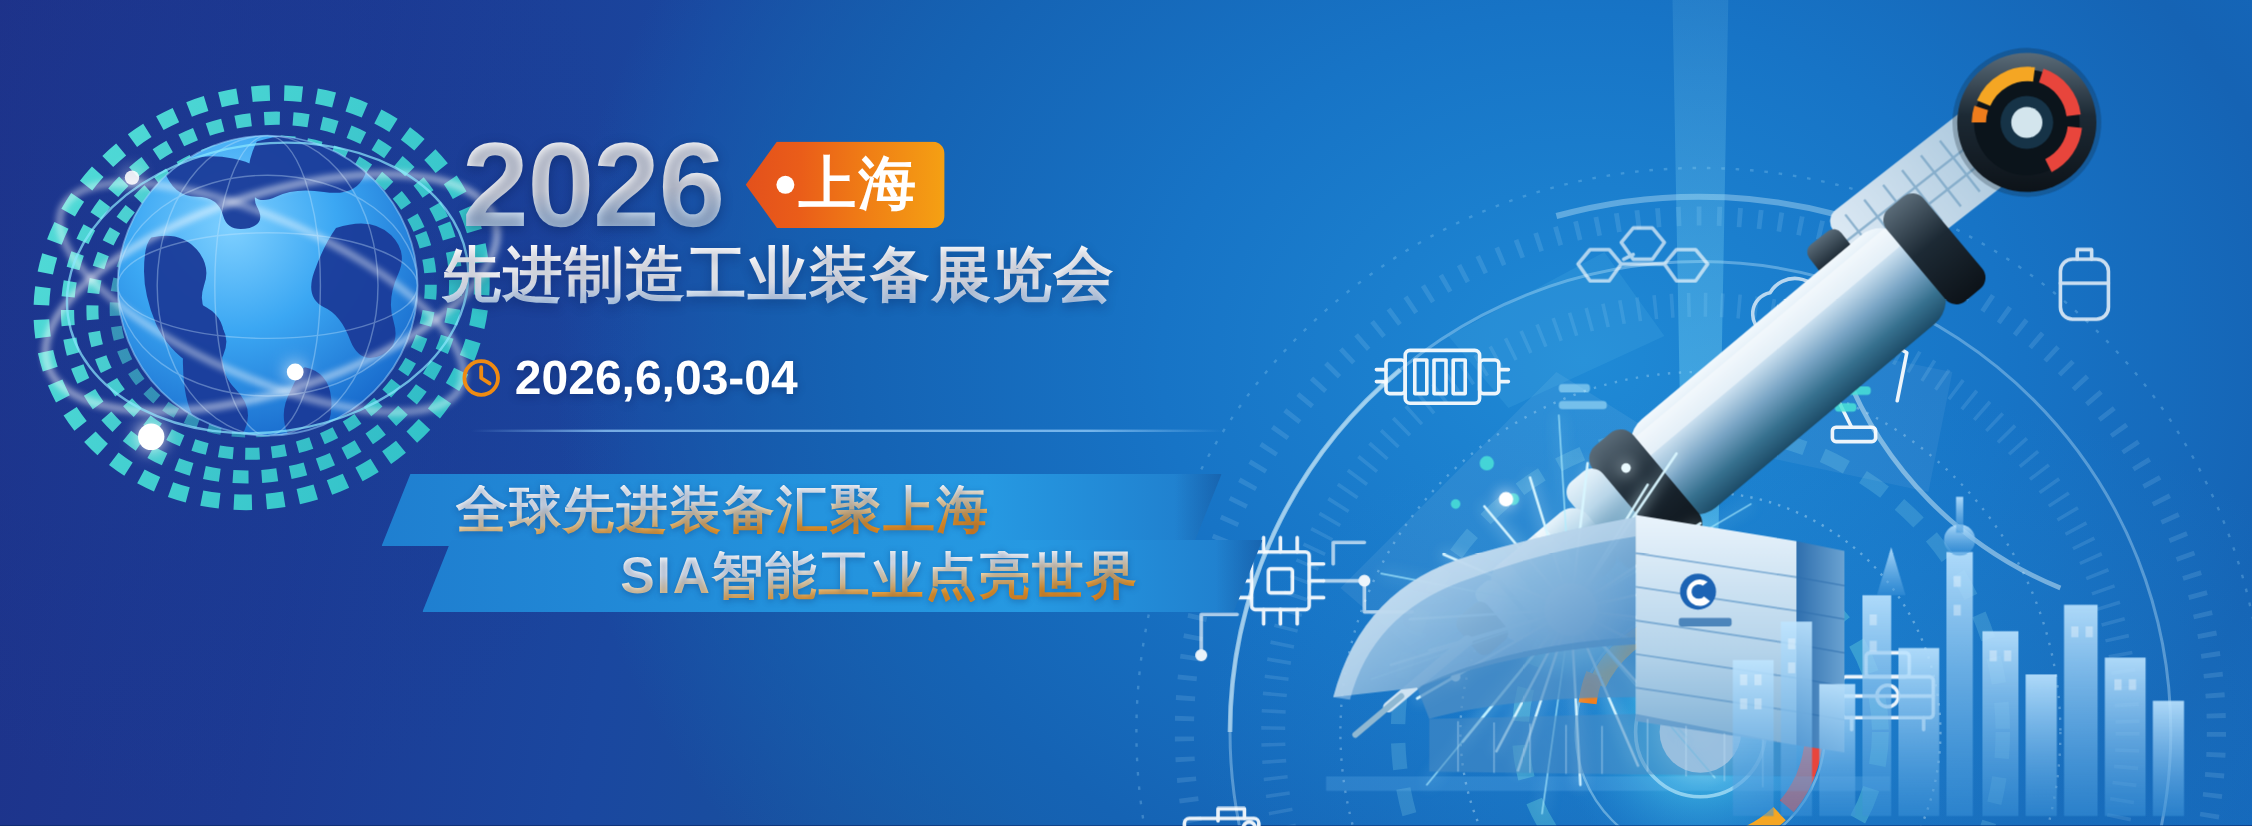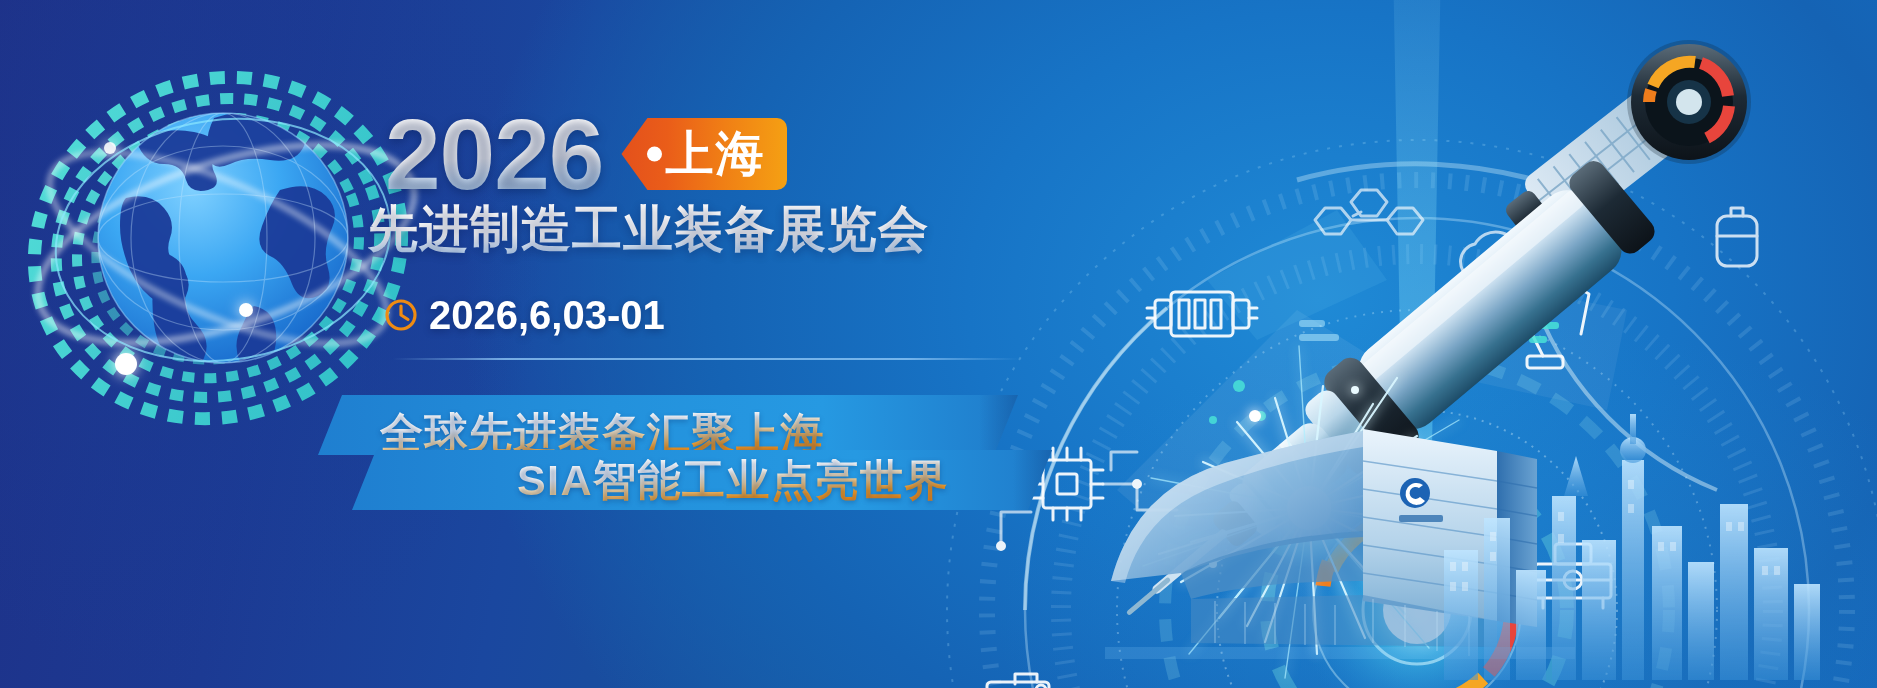--- a/index.html
+++ b/index.html
@@ -103,21 +103,20 @@
   }
   .slogan::after{
     content:""; position:absolute; right:-1px; top:0; bottom:0; width:40px;
     background:linear-gradient(90deg,rgba(14,70,140,.0) 0%,rgba(14,70,140,.45) 100%);
     clip-path:polygon(0 0,100% 0,100% 100%,0 100%);
   }
   .slogan-1{
     left:318px; top:395px; width:700px;
     clip-path:polygon(24px 0, 700px 0, 676px 60px, 0 60px);
     padding-left:62px;
-    align-items:flex-end;
   }
   .slogan-2{
     left:352px; top:450px; width:700px;
     clip-path:polygon(24px 0, 700px 0, 676px 60px, 0 60px);
     padding-left:62px;
     justify-content:center;
   }
   .slogan-text{
     position:relative; z-index:2;
     font-size:43px; font-weight:bold; line-height:1; letter-spacing:1.5px;
@@ -565,21 +564,21 @@
     </div>
 
     <div class="main-title">先进制造工业装备展览会</div>
 
     <div class="meta-row">
       <div class="meta-item">
         <svg class="meta-icon" viewBox="0 0 34 34">
           <circle cx="17" cy="17" r="14" fill="none" stroke="#ef8b12" stroke-width="3.2"></circle>
           <path d="M17 8 V17 L24 21.5" fill="none" stroke="#ef8b12" stroke-width="3.2" stroke-linecap="round" stroke-linejoin="round"></path>
         </svg>
-        <span class="meta-text num">2026,6,03-01</span>
+        <span class="meta-text num">2026,6,03-04</span>
       </div>
     </div>
 
     <div class="divider"></div>
 
     <div class="slogan slogan-1">
       <span class="slogan-text">全球先进装备汇聚上海</span>
     </div>
     <div class="slogan slogan-2">
       <span class="slogan-text">SIA智能工业点亮世界</span>

